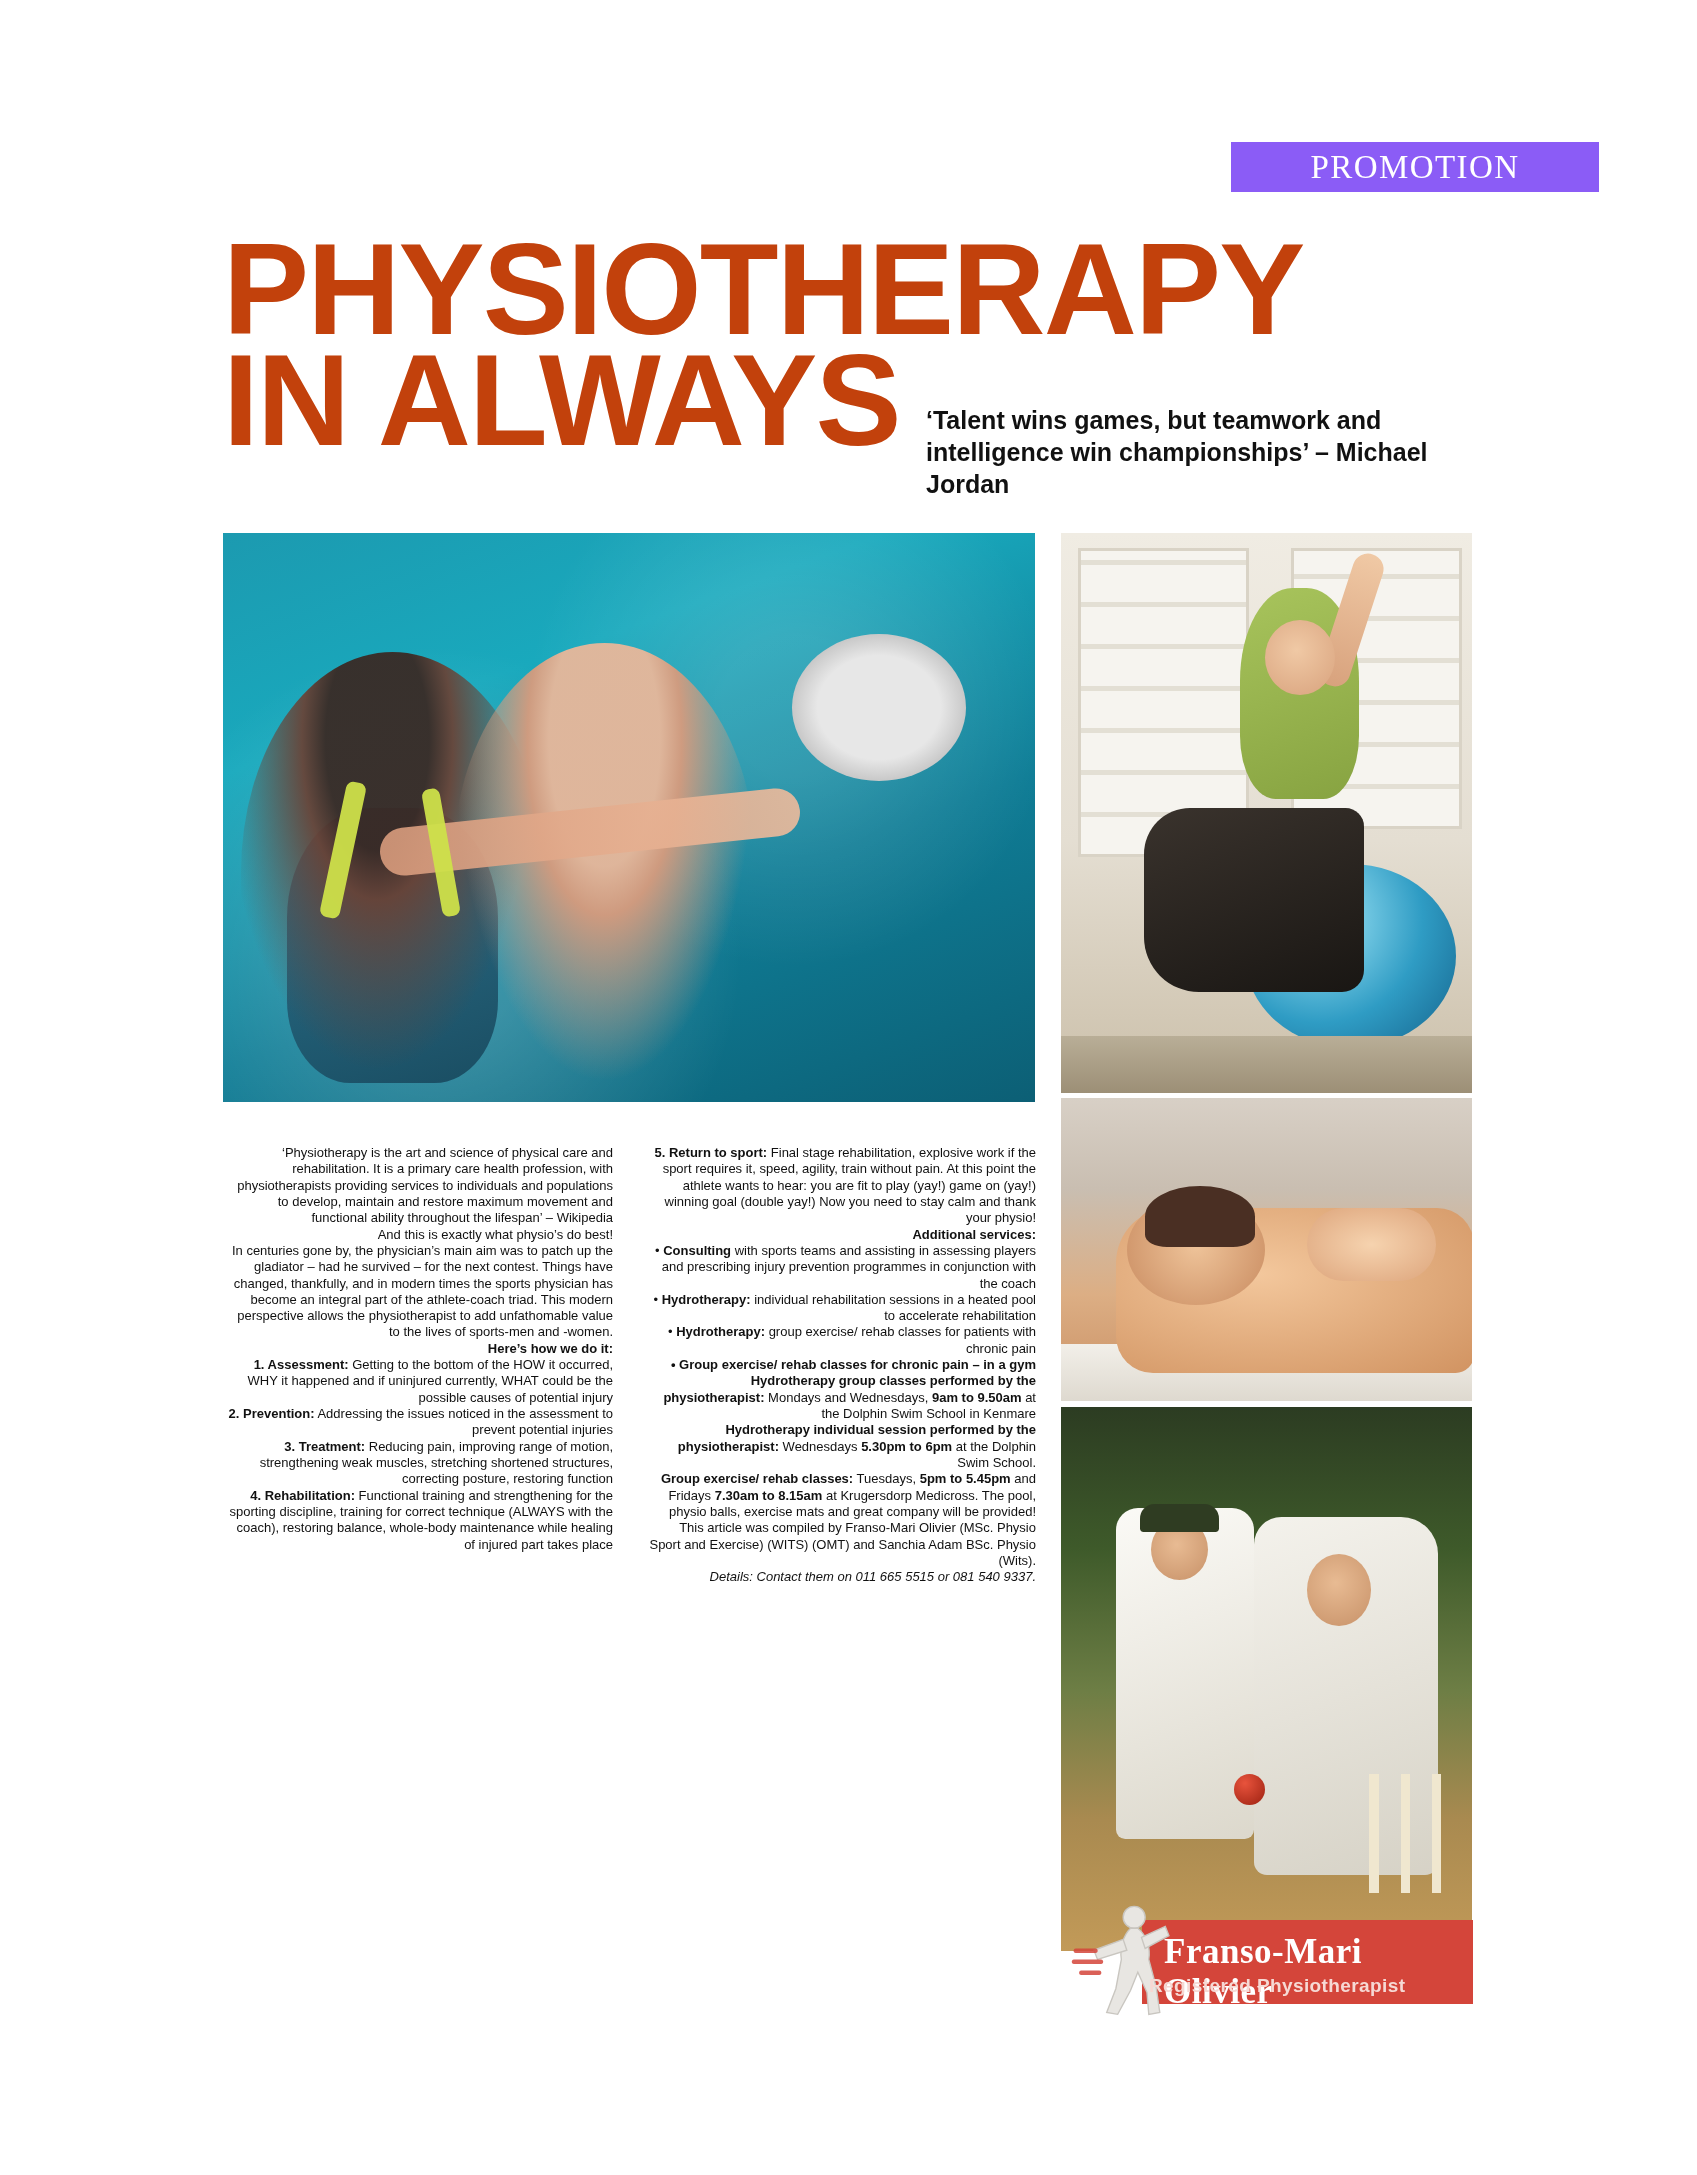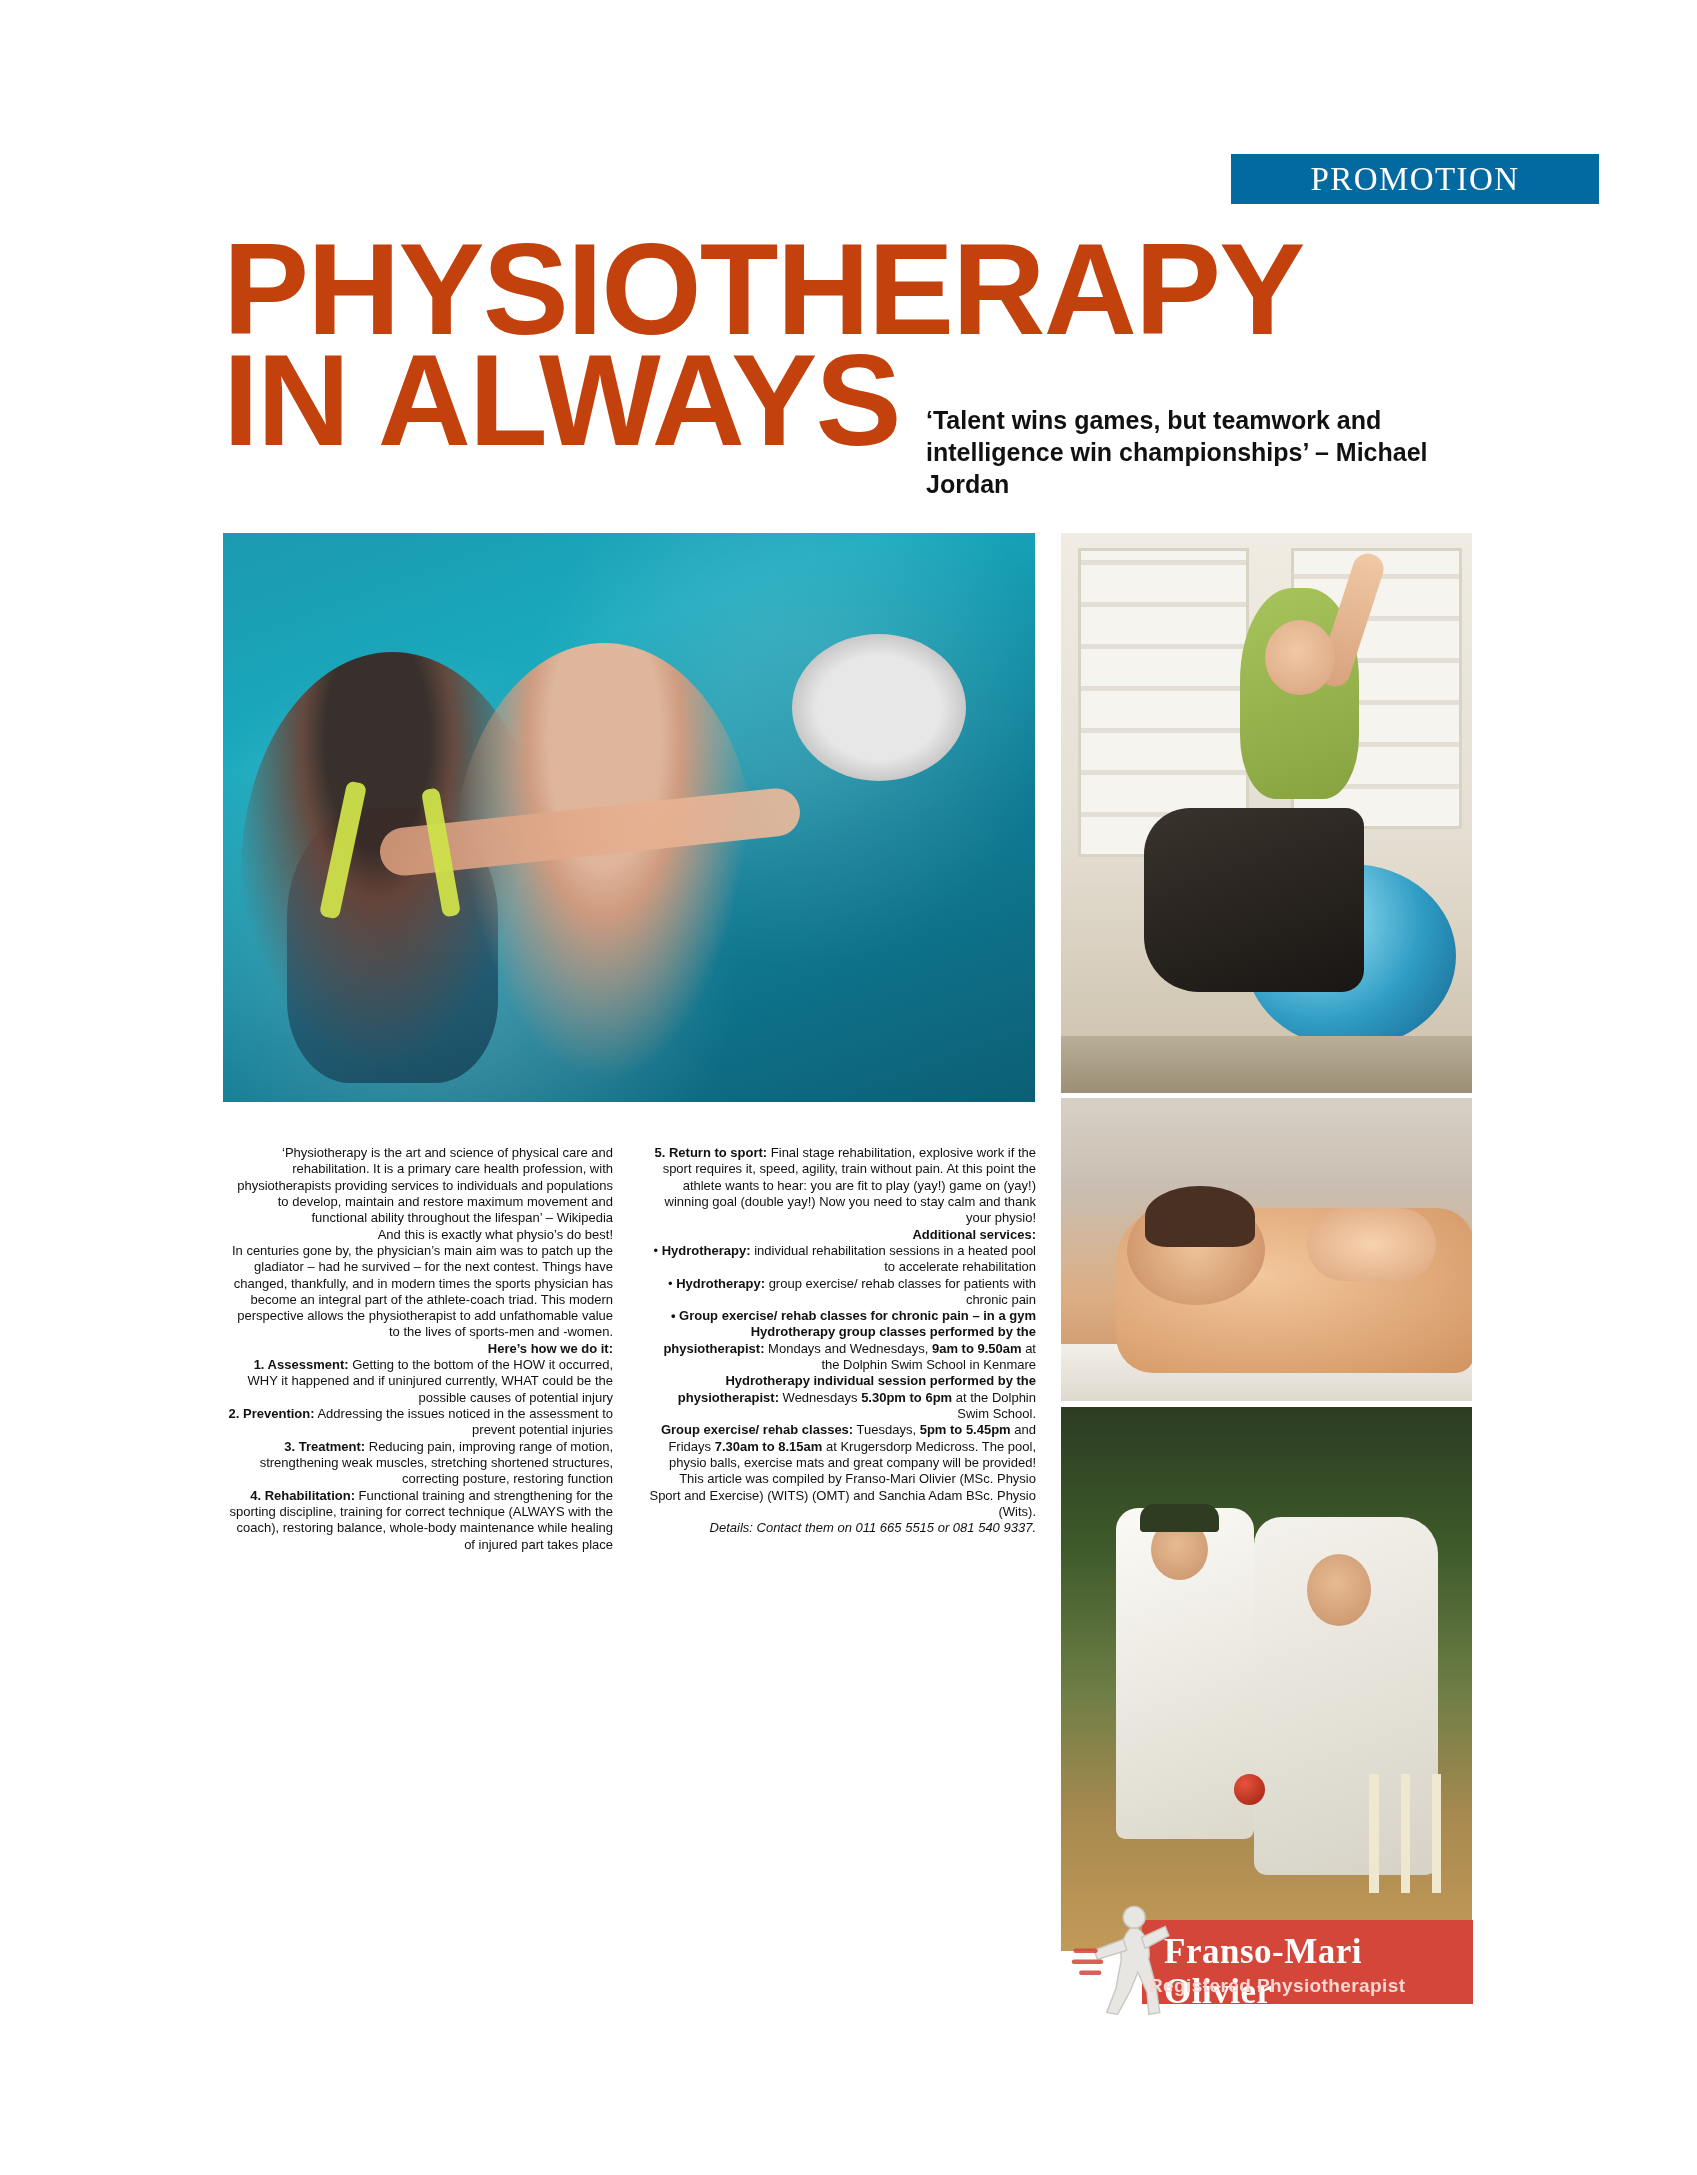--- a/index.html
+++ b/index.html
@@ -13,24 +13,24 @@
     height: 2175px;
     background: #ffffff;
     font-family: "Liberation Sans", sans-serif;
     overflow: hidden;
   }
 
   
   .promo-bar {
     position: absolute;
     left: 1231px;
-    top: 154px;
+    top: 142px;
     width: 368px;
     height: 50px;
-    background: #0369a1;
+    background: #8b5cf6;
   }
   .promo-bar .promo-text {
     position: absolute;
     left: 0;
     top: 0;
     width: 100%;
     text-align: center;
     line-height: 50px;
     color: #ffffff;
     font-family: "Liberation Serif", serif;
@@ -398,20 +398,21 @@
       <p>In centuries gone by, the physician’s main aim was to patch up the gladiator – had he survived – for the next contest. Things have changed, thankfully, and in modern times the sports physician has become an integral part of the athlete-coach triad. This modern perspective allows the physiotherapist to add unfathomable value to the lives of sports-men and -women.</p>
       <p><b>Here’s how we do it:</b></p>
       <p><b>1. Assessment:</b> Getting to the bottom of the HOW it occurred, WHY it happened and if uninjured currently, WHAT could be the possible causes of potential injury</p>
       <p><b>2. Prevention:</b> Addressing the issues noticed in the assessment to prevent potential injuries</p>
       <p><b>3. Treatment:</b> Reducing pain, improving range of motion, strengthening weak muscles, stretching shortened structures, correcting posture, restoring function</p>
       <p><b>4. Rehabilitation:</b> Functional training and strengthening for the sporting discipline, training for correct technique (ALWAYS with the coach), restoring balance, whole-body maintenance while healing of injured part takes place</p>
     </div>
   <div class="col col-right">
       <p><b>5. Return to sport:</b> Final stage rehabilitation, explosive work if the sport requires it, speed, agility, train without pain. At this point the athlete wants to hear: you are fit to play (yay!) game on (yay!) winning goal (double yay!) Now you need to stay calm and thank your physio!</p>
       <p><b>Additional services:</b></p>
+      <p>• <b>Consulting</b> with sports teams and assisting in assessing players and prescribing injury prevention programmes in conjunction with the coach</p>
       <p>• <b>Hydrotherapy:</b> individual rehabilitation sessions in a heated pool to accelerate rehabilitation</p>
       <p>• <b>Hydrotherapy:</b> group exercise/ rehab classes for patients with chronic pain</p>
       <p><b>• Group exercise/ rehab classes for chronic pain – in a gym</b></p>
       <p><b>Hydrotherapy group classes performed by the physiotherapist:</b> Mondays and Wednesdays, <b>9am to 9.50am</b> at the Dolphin Swim School in Kenmare</p>
       <p><b>Hydrotherapy individual session performed by the physiotherapist:</b> Wednesdays <b>5.30pm to 6pm</b> at the Dolphin Swim School.</p>
       <p><b>Group exercise/ rehab classes:</b> Tuesdays, <b>5pm to 5.45pm</b> and Fridays <b>7.30am to 8.15am</b> at Krugersdorp Medicross. The pool, physio balls, exercise mats and great company will be provided!</p>
       <p>This article was compiled by Franso-Mari Olivier (MSc. Physio Sport and Exercise) (WITS) (OMT) and Sanchia Adam BSc. Physio (Wits).</p>
       <p class="italic">Details: Contact them on 011 665 5515 or 081 540 9337.</p>
     </div>
 

